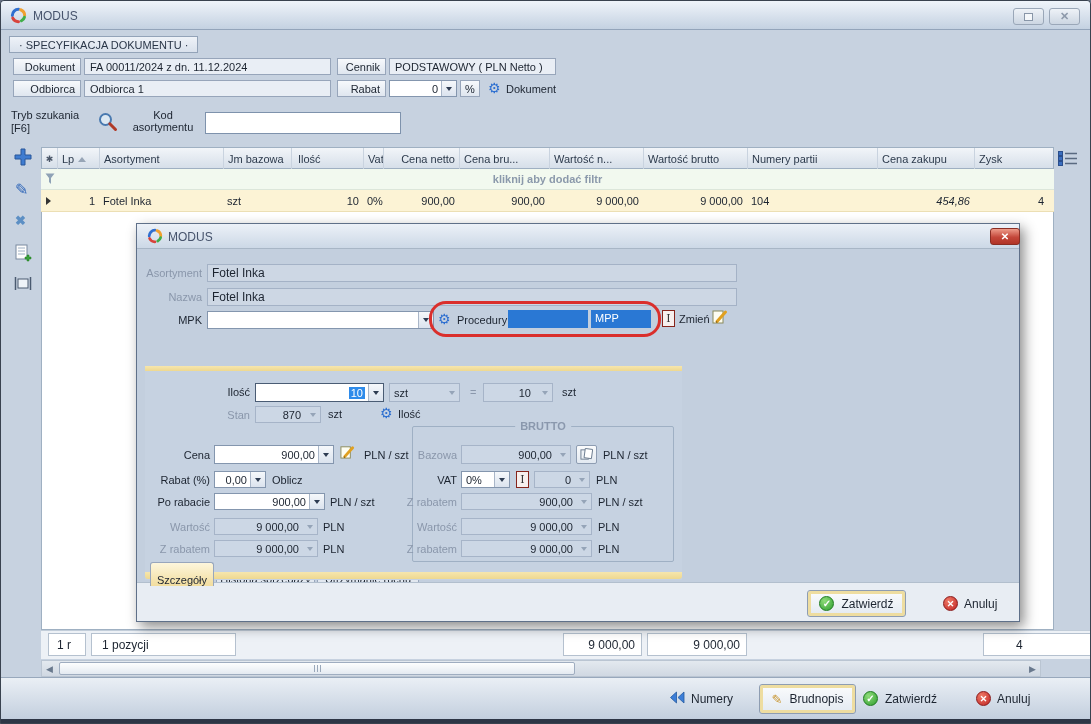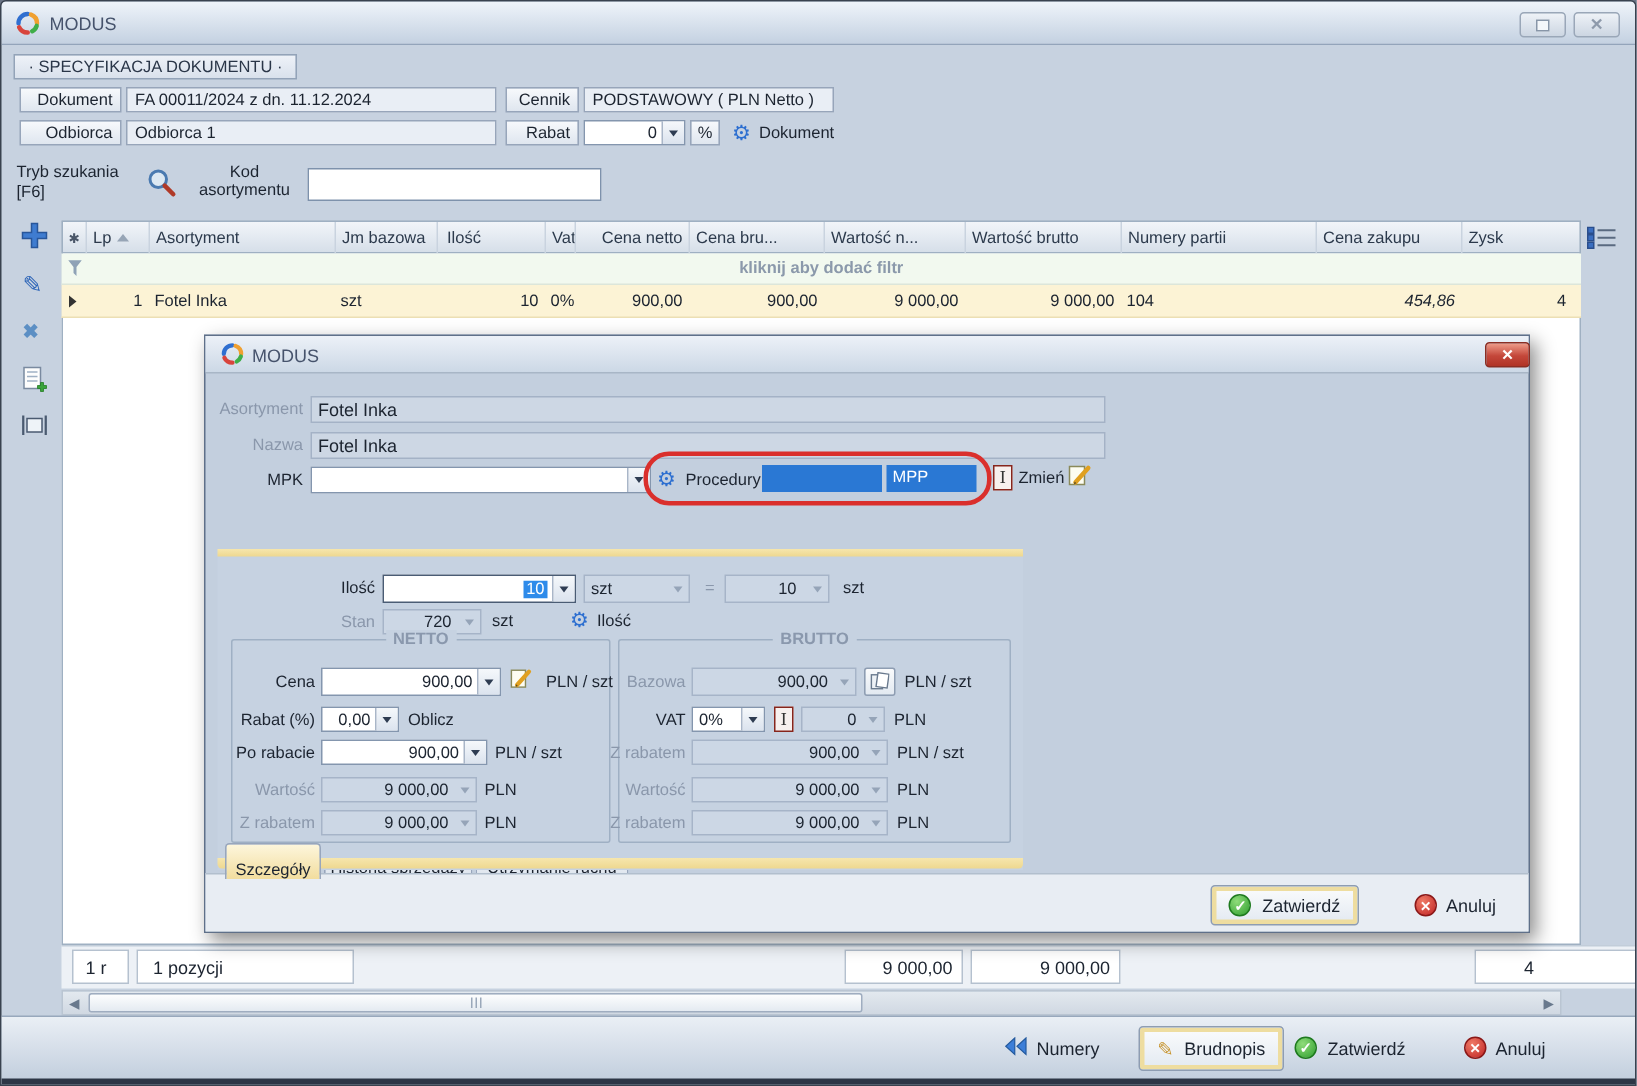--- a/index.html
+++ b/index.html
@@ -365,32 +365,29 @@
     <div class="abs combo dis" style="left:346px; top:159px; width:70px; height:19px;">
       <span class="val" style="padding-right:6px;">10</span>
       <span class="drop">
           <span class="tri-dn"></span>
         </span>
     </div>
     <span class="abs" style="left:425px; top:162px;">szt</span>
 
     <div class="abs rlabel graylbl" style="left:45px; top:185px; width:68px;">Stan</div>
     <div class="abs combo dis" style="left:118px; top:182px; width:66px; height:17px;">
-      <span class="val" style="padding-right:4px;">720</span>
+      <span class="val" style="padding-right:4px;">870</span>
       <span class="drop">
           <span class="tri-dn"></span>
         </span>
     </div>
     <span class="abs" style="left:191px; top:184px;">szt</span>
     <span class="abs gear" style="left:243px; top:182px;">⚙</span>
     <span class="abs" style="left:261px; top:184px;">Ilość</span>
 
-    <div class="gbox" style="left:17px; top:202px; width:253px; height:136px;">
-      <span class="legend">NETTO</span>
-    </div>
     <div class="abs rlabel" style="left:0px; top:225px; width:73px;">Cena</div>
     <div class="abs combo" style="left:77px; top:221px; width:120px; height:19px;">
       <span class="val">900,00</span>
       <span class="drop">
           <span class="tri-dn"></span>
         </span>
     </div>
     <span class="abs" style="left:203px; top:220px;">
       <svg width="15" height="15" viewBox="0 0 16 16">
         <rect x="1" y="3" width="10" height="12" fill="#fdfdf2" stroke="#8a8a5a"></rect>

